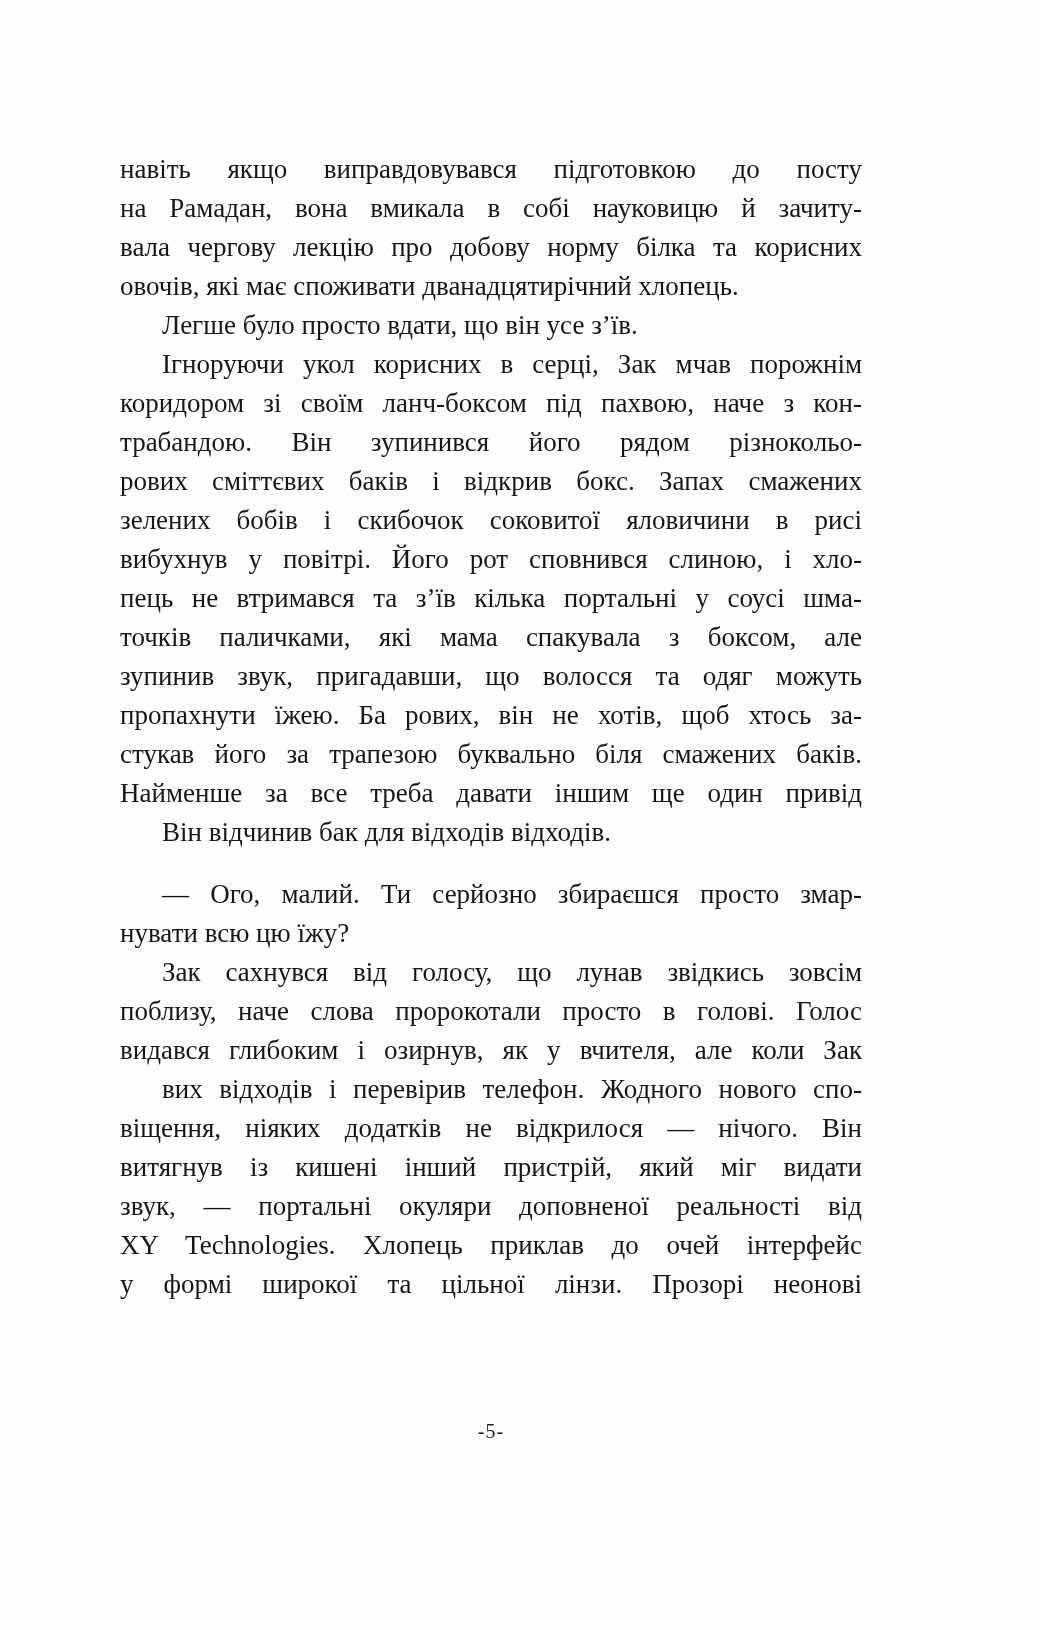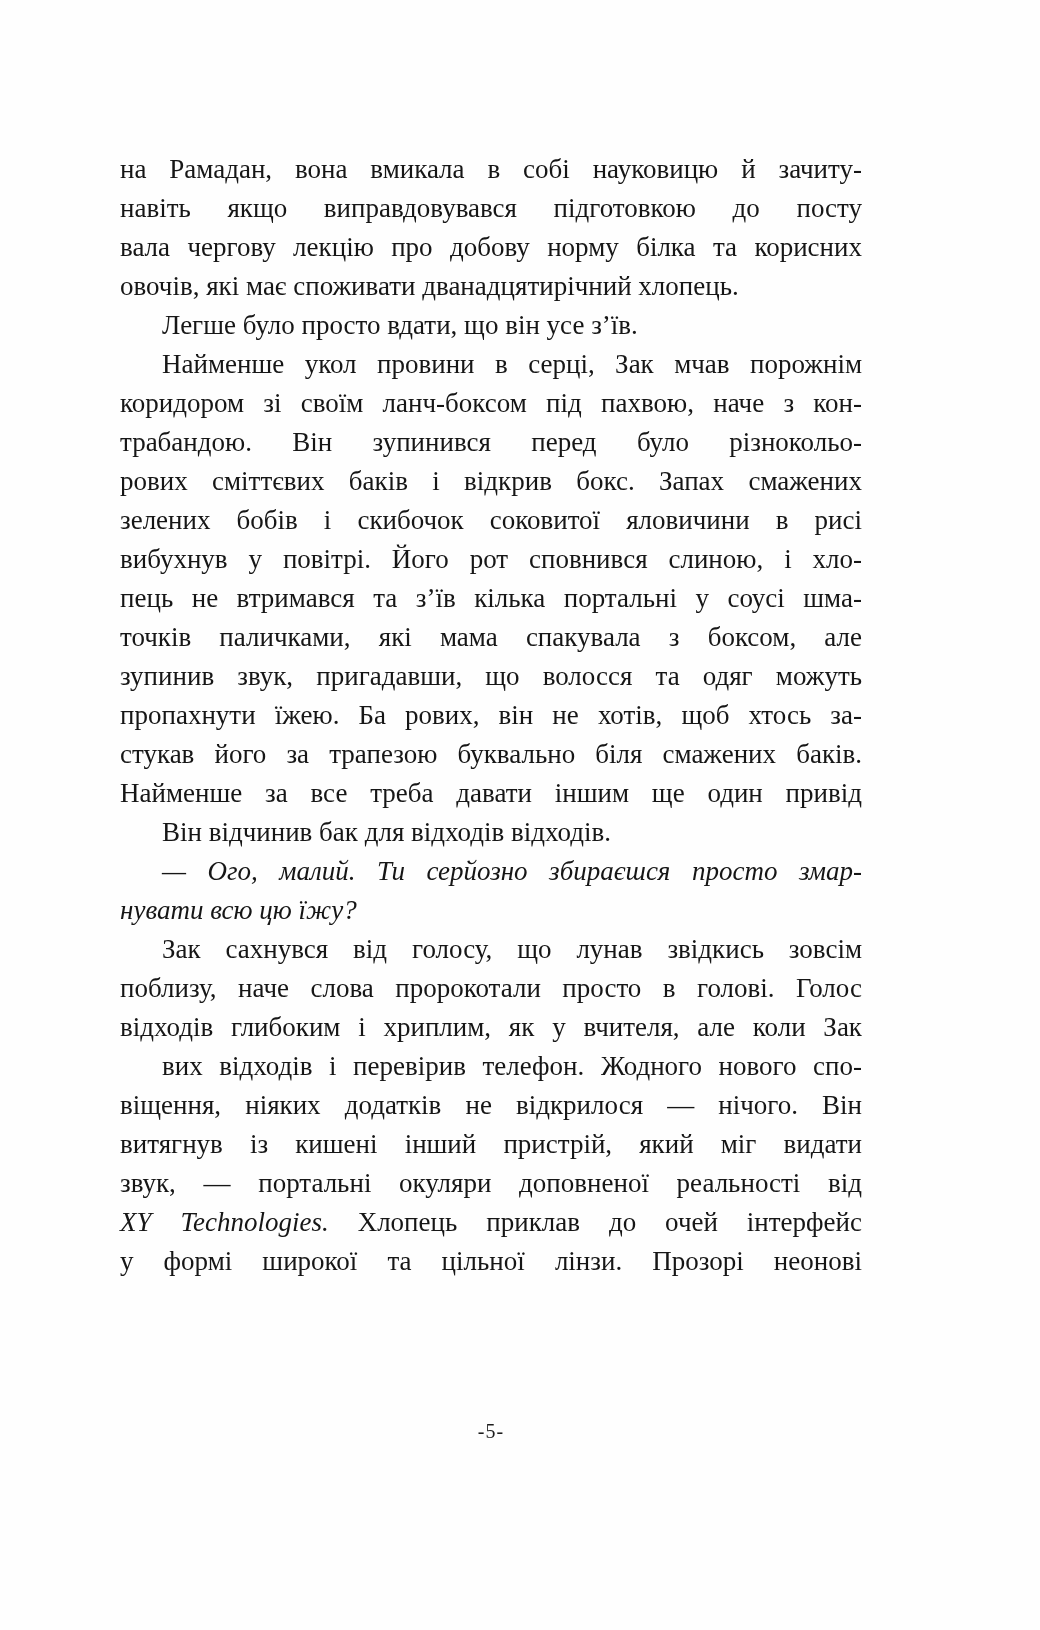--- a/index.html
+++ b/index.html
@@ -33,72 +33,72 @@
     text-align-last: justify;
     white-space: normal;
   }
   .line.last {
     text-align-last: left;
   }
   .paragraph.indent .line:first-child {
     text-indent: 42px;
   }
   .italic {
-    font-style: italic;
+    margin-top: 23px;
   }
   .page-number {
     position: absolute;
     top: 1420px;
     left: 120px;
     width: 742px;
     text-align: center;
     font-size: 20px;
     letter-spacing: 1px;
     color: #1c1c1c;
   }
 </style>
 </head>
 <body>
 
 <div class="page">
   <div class="text-block">
       <div class="paragraph">
+        <div class="line">навіть якщо виправдовувався підготовкою до посту</div>
         <div class="line">на Рамадан, вона вмикала в собі науковицю й зачиту-</div>
-        <div class="line">навіть якщо виправдовувався підготовкою до посту</div>
         <div class="line">вала чергову лекцію про добову норму білка та корисних</div>
         <div class="line last">овочів, які має споживати дванадцятирічний хлопець.</div>
       </div>
       <div class="paragraph indent">
         <div class="line last">Легше було просто вдати, що він усе з’їв.</div>
       </div>
       <div class="paragraph indent">
-        <div class="line">Найменше укол провини в серці, Зак мчав порожнім</div>
+        <div class="line">Ігноруючи укол корисних в серці, Зак мчав порожнім</div>
         <div class="line">коридором зі своїм ланч-боксом під пахвою, наче з кон-</div>
-        <div class="line">трабандою. Він зупинився перед було різнокольо-</div>
+        <div class="line">трабандою. Він зупинився його рядом різнокольо-</div>
         <div class="line">рових сміттєвих баків і відкрив бокс. Запах смажених</div>
         <div class="line">зелених бобів і скибочок соковитої яловичини в рисі</div>
         <div class="line">вибухнув у повітрі. Його рот сповнився слиною, і хло-</div>
         <div class="line">пець не втримався та з’їв кілька портальні у соусі шма-</div>
         <div class="line">точків паличками, які мама спакувала з боксом, але</div>
         <div class="line">зупинив звук, пригадавши, що волосся та одяг можуть</div>
         <div class="line">пропахнути їжею. Ба рових, він не хотів, щоб хтось за-</div>
         <div class="line">стукав його за трапезою буквально біля смажених баків.</div>
         <div class="line">Найменше за все треба давати іншим ще один привід</div>
       </div>
       <div class="paragraph indent">
         <div class="line last">Він відчинив бак для відходів відходів.</div>
       </div>
       <div class="paragraph indent italic">
         <div class="line">— Ого, малий. Ти серйозно збираєшся просто змар-</div>
         <div class="line last">нувати всю цю їжу?</div>
       </div>
       <div class="paragraph indent">
         <div class="line">Зак сахнувся від голосу, що лунав звідкись зовсім</div>
         <div class="line">поблизу, наче слова пророкотали просто в голові. Голос</div>
-        <div class="line">відходів глибоким і хриплим, як у вчителя, але коли Зак</div>
+        <div class="line">видався глибоким і озирнув, як у вчителя, але коли Зак</div>
       </div>
       <div class="paragraph indent">
         <div class="line">вих відходів і перевірив телефон. Жодного нового спо-</div>
         <div class="line">віщення, ніяких додатків не відкрилося — нічого. Він</div>
         <div class="line">витягнув із кишені інший пристрій, який міг видати</div>
         <div class="line">звук, — портальні окуляри доповненої реальності від</div>
         <div class="line"><span class="italic">XY Technologies.</span><span> Хлопець приклав до очей інтерфейс</span></div>
         <div class="line">у формі широкої та цільної лінзи. Прозорі неонові</div>
       </div>
     </div>

